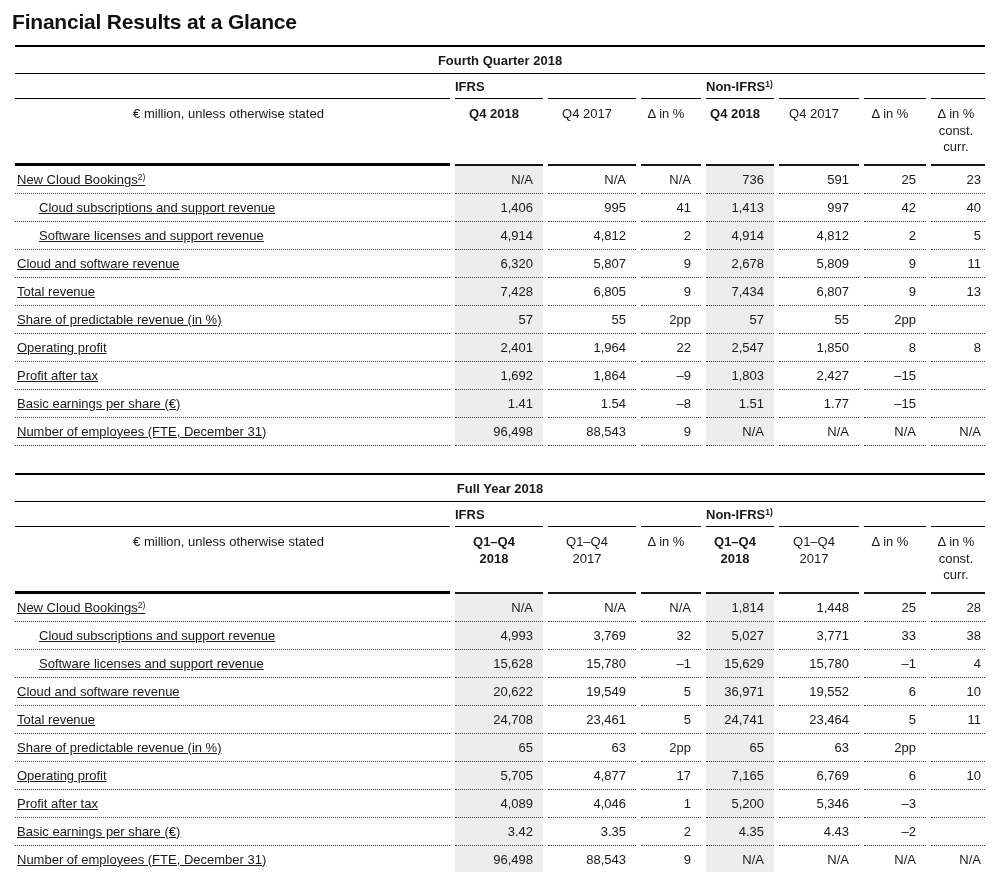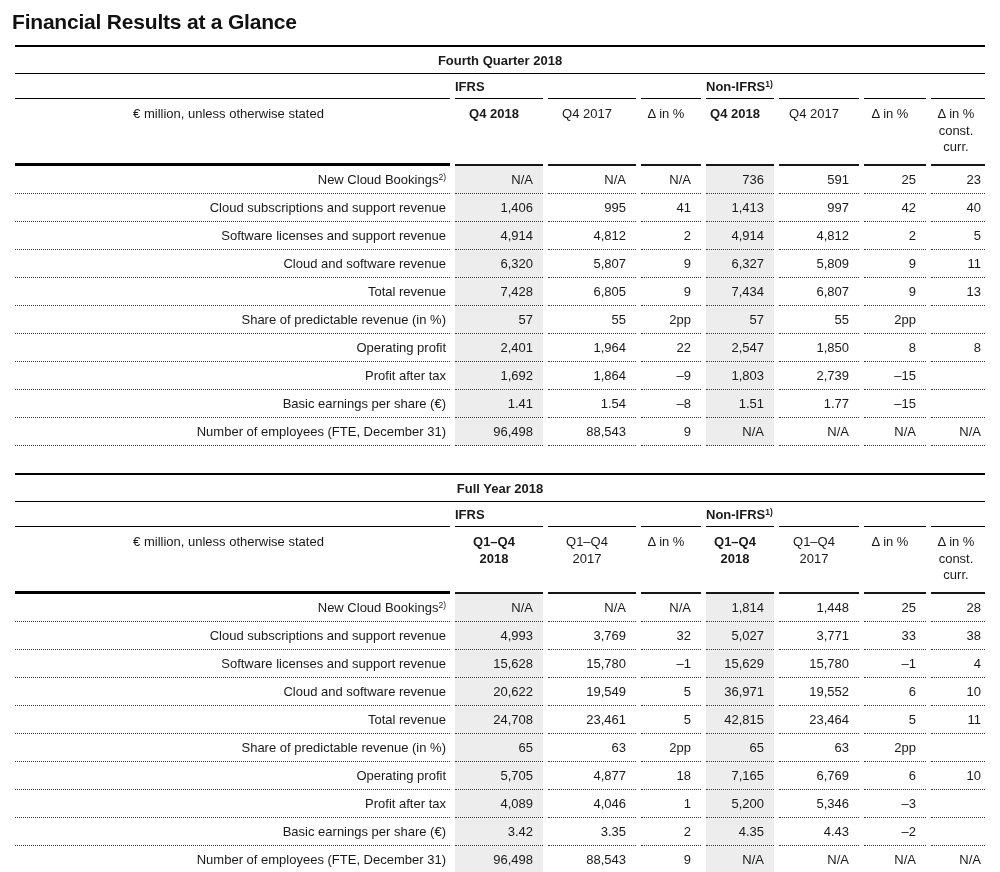--- a/index.html
+++ b/index.html
@@ -75,25 +75,26 @@
   }
   tr.cols th.num-head {
     text-align: center;
     border-bottom: 2px solid #161616;
   }
   tr.cols th.strong { font-weight: bold; }
   tr.cols th.last { padding-right: 4px; }
 
   
   td.lbl {
-    text-align: right;
+    text-align: left;
     padding: 6px 4px 6px 2px;
     border-bottom: 1px dotted #3a3a3a;
     overflow: hidden;
     white-space: nowrap;
+    text-decoration: underline;
   }
   td.lbl.indent { padding-left: 24px; }
   td.num {
     text-align: right;
     padding: 6px 10px 6px 0;
     border-bottom: 1px dotted #3a3a3a;
     white-space: nowrap;
   }
   td.num.last { padding-right: 4px; }
   .shade { background: #ededed; }
@@ -182,21 +183,21 @@
           <td class="num shade">4,914</td>
           <td class="num">4,812</td>
           <td class="num">2</td>
           <td class="num last">5</td>
         </tr>
         <tr>
           <td class="lbl"><span>Cloud and software revenue</span></td>
           <td class="num shade">6,320</td>
           <td class="num">5,807</td>
           <td class="num">9</td>
-          <td class="num shade">6,327</td>
+          <td class="num shade">2,678</td>
           <td class="num">5,809</td>
           <td class="num">9</td>
           <td class="num last">11</td>
         </tr>
         <tr>
           <td class="lbl"><span>Total revenue</span></td>
           <td class="num shade">7,428</td>
           <td class="num">6,805</td>
           <td class="num">9</td>
           <td class="num shade">7,434</td>
@@ -223,21 +224,21 @@
           <td class="num">1,850</td>
           <td class="num">8</td>
           <td class="num last">8</td>
         </tr>
         <tr>
           <td class="lbl"><span>Profit after tax</span></td>
           <td class="num shade">1,692</td>
           <td class="num">1,864</td>
           <td class="num">–9</td>
           <td class="num shade">1,803</td>
-          <td class="num">2,739</td>
+          <td class="num">2,427</td>
           <td class="num">–15</td>
           <td class="num last"></td>
         </tr>
         <tr>
           <td class="lbl"><span>Basic earnings per share (€)</span></td>
           <td class="num shade">1.41</td>
           <td class="num">1.54</td>
           <td class="num">–8</td>
           <td class="num shade">1.51</td>
           <td class="num">1.77</td>
@@ -343,40 +344,40 @@
           <td class="num shade">36,971</td>
           <td class="num">19,552</td>
           <td class="num">6</td>
           <td class="num last">10</td>
         </tr>
         <tr>
           <td class="lbl"><span>Total revenue</span></td>
           <td class="num shade">24,708</td>
           <td class="num">23,461</td>
           <td class="num">5</td>
-          <td class="num shade">42,815</td>
+          <td class="num shade">24,741</td>
           <td class="num">23,464</td>
           <td class="num">5</td>
           <td class="num last">11</td>
         </tr>
         <tr>
           <td class="lbl"><span>Share of predictable revenue (in %)</span></td>
           <td class="num shade">65</td>
           <td class="num">63</td>
           <td class="num">2pp</td>
           <td class="num shade">65</td>
           <td class="num">63</td>
           <td class="num">2pp</td>
           <td class="num last"></td>
         </tr>
         <tr>
           <td class="lbl"><span>Operating profit</span></td>
           <td class="num shade">5,705</td>
           <td class="num">4,877</td>
-          <td class="num">18</td>
+          <td class="num">17</td>
           <td class="num shade">7,165</td>
           <td class="num">6,769</td>
           <td class="num">6</td>
           <td class="num last">10</td>
         </tr>
         <tr>
           <td class="lbl"><span>Profit after tax</span></td>
           <td class="num shade">4,089</td>
           <td class="num">4,046</td>
           <td class="num">1</td>

